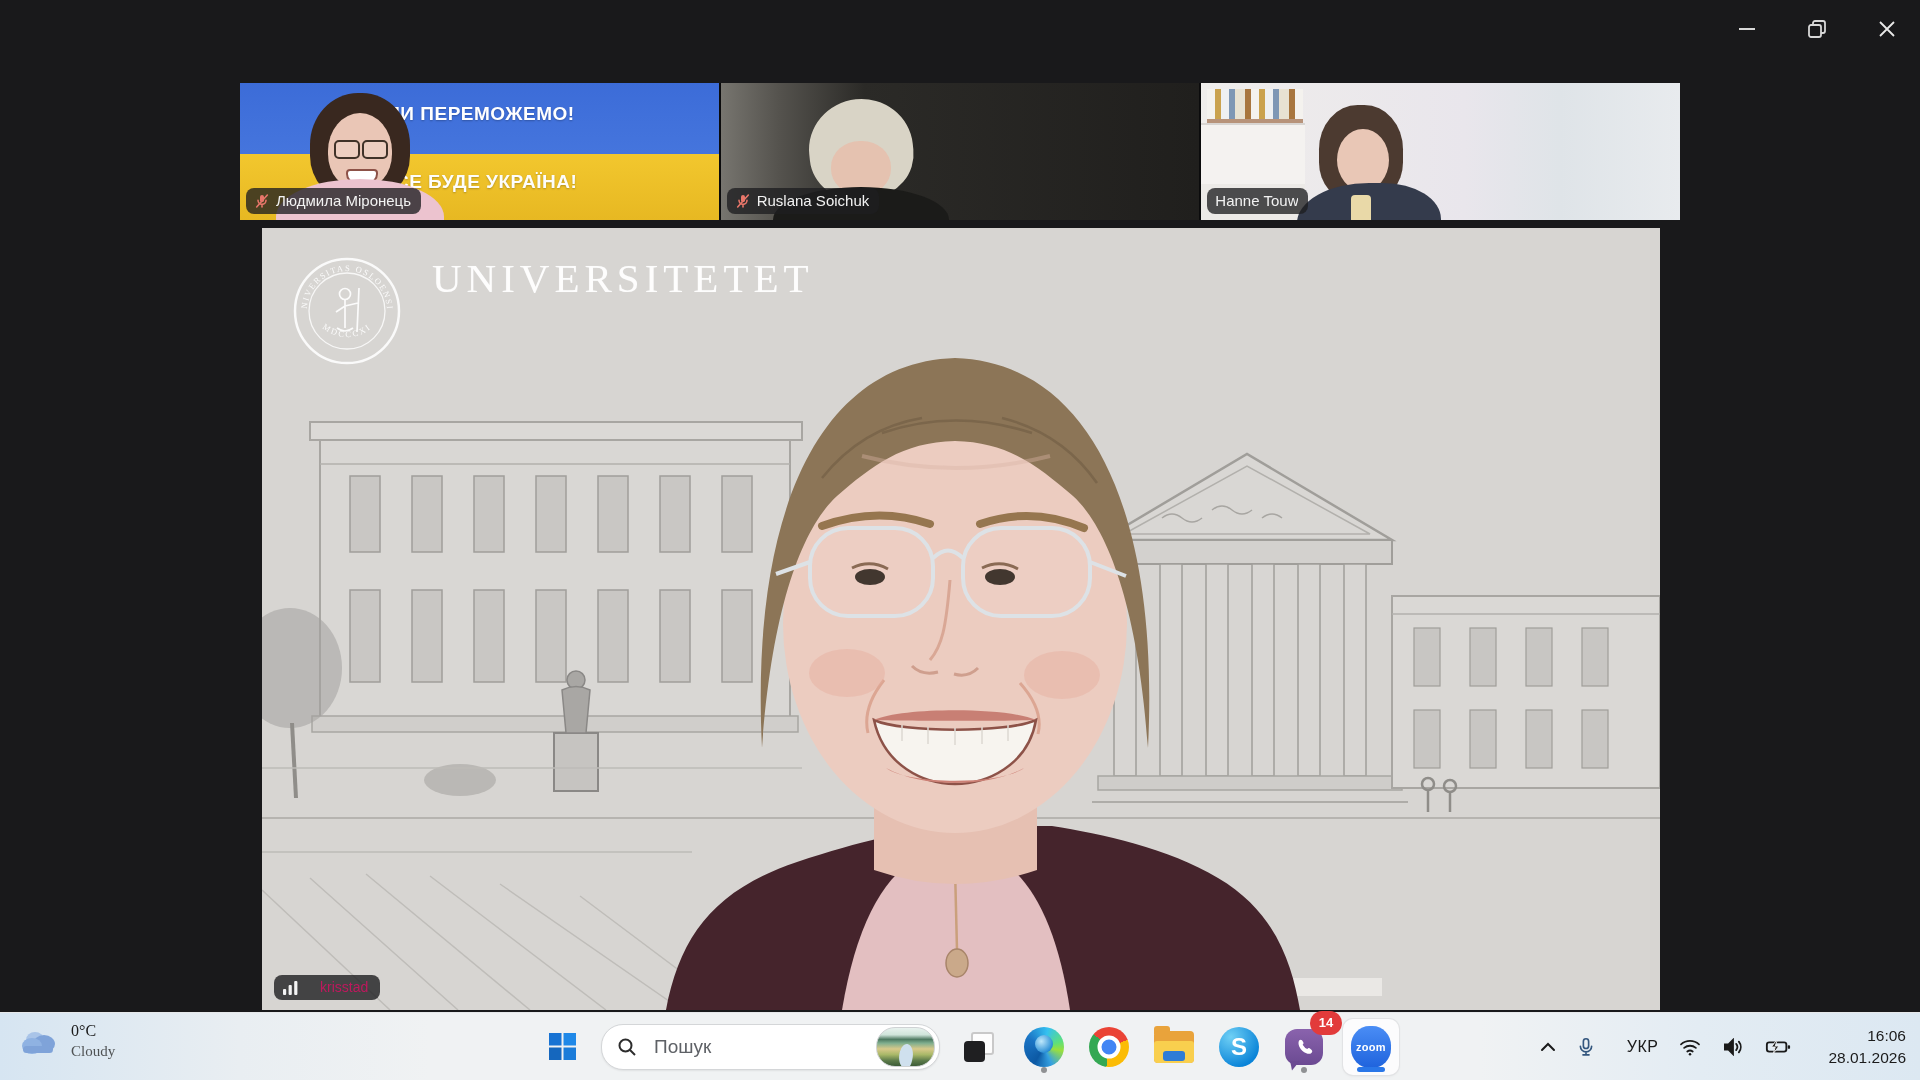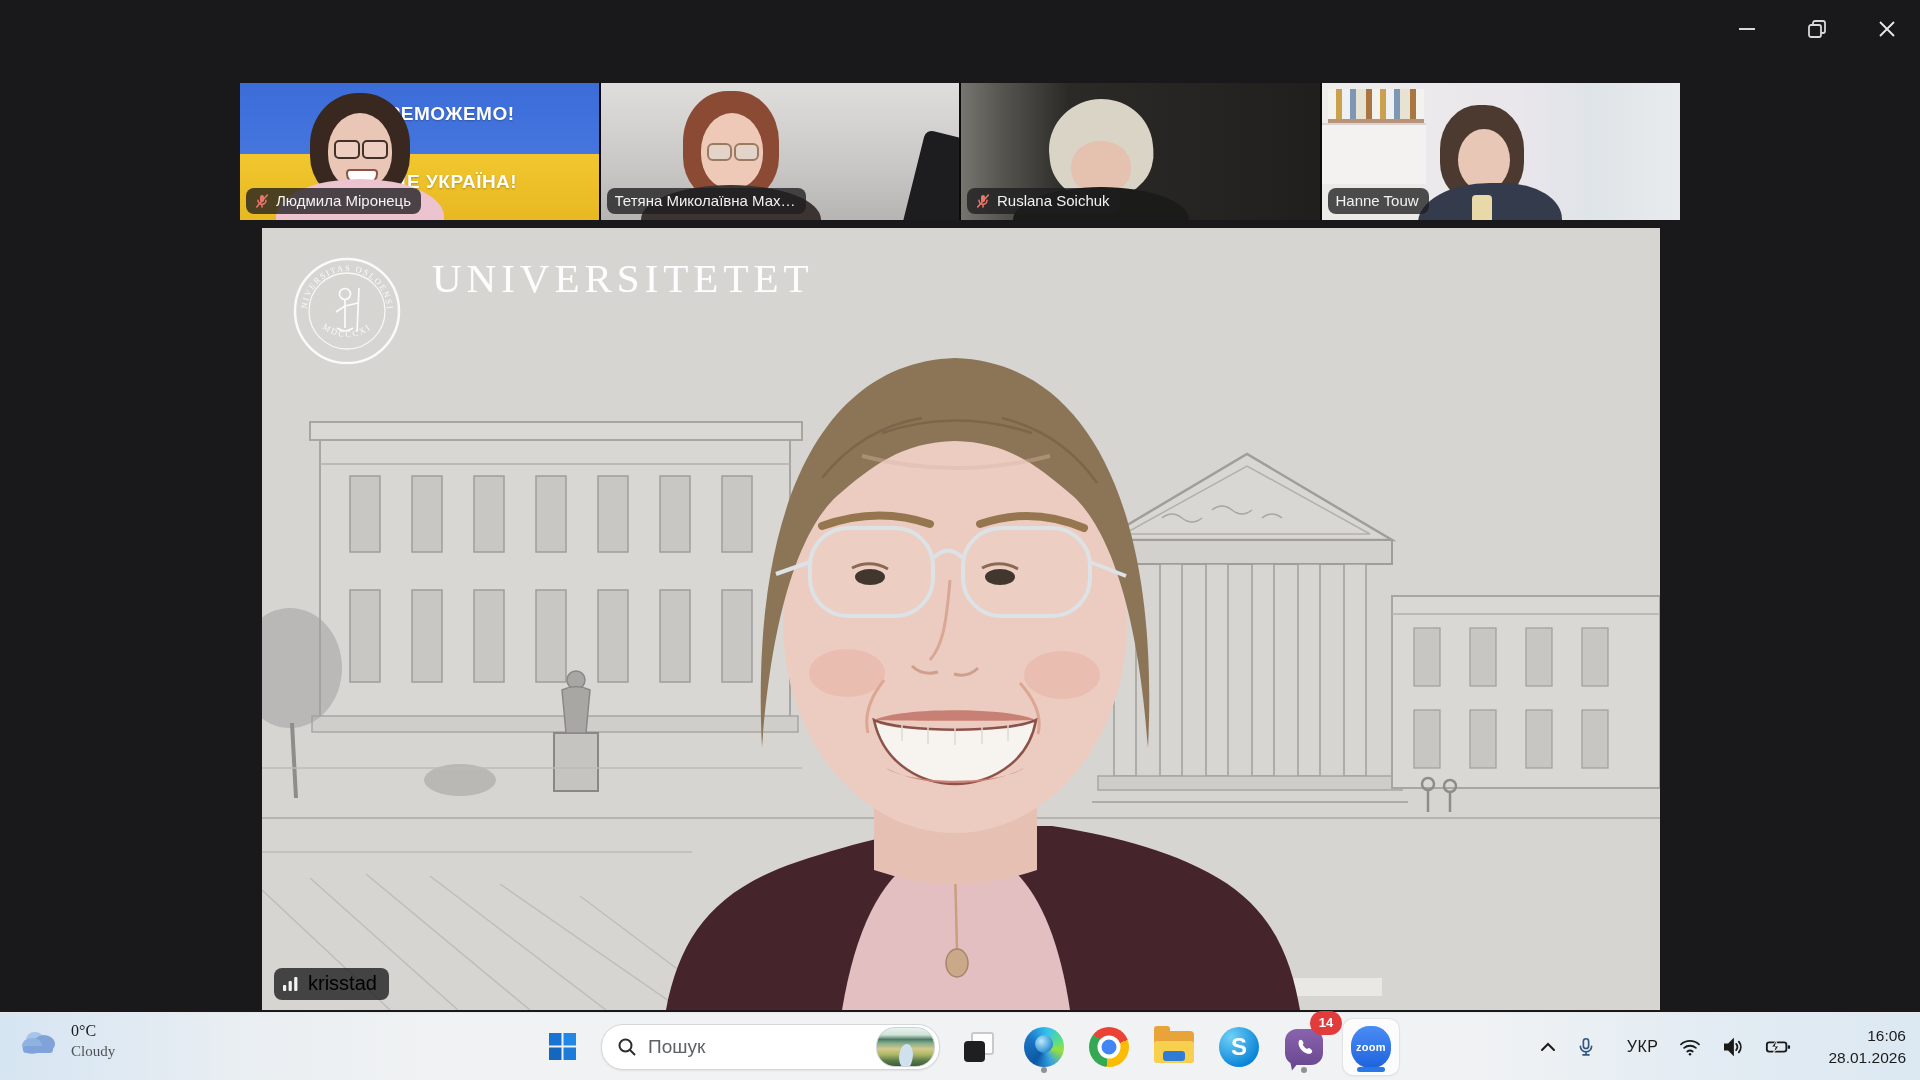--- a/index.html
+++ b/index.html
@@ -79,36 +79,36 @@
   .t6-lampshade{position:absolute;left:100px;top:24px;width:34px;height:18px;background:#e5d4a8;border-radius:50% 50% 50% 50%/70% 70% 30% 30%;z-index:2;}
   .t6-hair{left:128px;top:20px;width:88px;height:94px;background:#5a3e28;border-radius:46% 46% 40% 40%;z-index:3;}
   .t6-face{left:146px;top:42px;width:54px;height:66px;background:#e3bca8;border-radius:50%;z-index:3;}
   .t6-body{left:110px;top:102px;width:130px;height:36px;background:#241f1a;border-radius:50% 50% 0 0/100% 100% 0 0;z-index:3;}
 
   
   .video{position:absolute;left:262px;top:228px;width:1398px;height:782px;background:#d7d5d2;overflow:hidden;z-index:5;}
   .uio{position:absolute;left:30px;top:28px;display:flex;align-items:flex-start;gap:30px;z-index:8;}
   .uio-text{font-family:"Liberation Serif",serif;font-size:41px;line-height:1.12;letter-spacing:5px;
             color:rgba(255,255,255,.93);text-shadow:0 0 1px rgba(255,255,255,.4);}
-  .kris-pill{position:absolute;left:12px;bottom:10px;display:flex;align-items:center;gap:8px;
-             background:rgba(30,30,32,.8);border-radius:8px;padding:4px 12px 5px 9px;color:#000000;font-size:20px;z-index:9;}
+  .kris-pill{position:absolute;left:12px;bottom:10px;display:flex;align-items:center;gap:20px;
+             background:rgba(30,30,32,.8);border-radius:8px;padding:4px 12px 5px 9px;color:#be185d;font-size:14px;z-index:9;}
   .video svg.scene{position:absolute;left:0;top:0;z-index:1;}
 
   
   .taskbar{position:absolute;left:0;bottom:0;width:1920px;height:67px;z-index:40;
            background:linear-gradient(90deg,#d6e5f2 0px,#e9eef2 240px,#f0f2f3 430px,#f0f2f3 1480px,#e3ecf3 1700px,#dce8f2 1920px);
            border-top:1px solid #e6e8ea;}
   .weather{position:absolute;left:20px;top:8px;display:flex;align-items:center;gap:13px;cursor:pointer;}
   .weather .wtxt{display:flex;flex-direction:column;line-height:1.3;font-family:Liberation Serif, serif;}
   .wtemp{font-size:16px;color:#1b1b1b;}
   .wcond{font-size:15px;color:#4f5254;}
   .center-group{position:absolute;left:536px;top:0;height:67px;display:flex;align-items:center;gap:13px;}
   .start-btn,.app{width:52px;height:56px;display:flex;align-items:center;justify-content:center;position:relative;background:transparent;border:0;cursor:pointer;}
   .search{width:318px;height:44px;border-radius:22px;background:#fff;border:1px solid #d4d6d8;
-          display:flex;align-items:center;gap:11px;padding:0 4px 0 15px;box-shadow:0 1px 2px rgba(0,0,0,.07);cursor:text;}
+          display:flex;align-items:center;gap:17px;padding:0 4px 0 15px;box-shadow:0 1px 2px rgba(0,0,0,.07);cursor:text;}
   .search .ph{font-size:19px;color:#5e6166;}
   .search .sp{flex:1;}
   .bing-img{width:57px;height:38px;border-radius:19px;border:1px solid #cfd2d4;overflow:hidden;position:relative;flex:0 0 auto;
             background:linear-gradient(180deg,#e8f2ee 0%,#cfe4da 18%,#4e7a62 30%,#7fae8e 40%,#d8c98a 55%,#a9b868 70%,#5b7a4a 86%,#3c5c38 100%);}
   .bing-river{position:absolute;left:22px;top:16px;width:14px;height:24px;background:#cfe0ee;border-radius:40% 60% 30% 60%;transform:rotate(14deg);}
   .run-dot{position:absolute;bottom:2px;left:50%;transform:translateX(-50%);width:6px;height:6px;border-radius:50%;background:#8f9193;}
   
   .tv{position:relative;width:30px;height:30px;}
   .tv-back{position:absolute;right:0;top:0;width:19px;height:19px;background:#fdfdfd;border:2px solid #c9c9c9;border-radius:3px;}
   .tv-front{position:absolute;left:0;bottom:0;width:21px;height:21px;background:#1f1f21;border-radius:4px;}
@@ -191,33 +191,20 @@
           <svg width="16" height="16" viewBox="0 0 24 24" fill="none" stroke="#e8766a" stroke-width="2.4" stroke-linecap="round">
             <rect x="9" y="3" width="6" height="11" rx="3" fill="#e8766a" stroke="none"></rect>
             <path d="M6 11 a6 6 0 0 0 12 0 M12 17 v4"></path>
               <line x1="4" y1="21" x2="20" y2="3"></line>
           </svg>
         </span>
         <span class="nm">Людмила Міронець</span>
       </div>
     </div>
 
-    <div class="tile">
-      <div class="t2-bg"></div>
-      <div class="person t2-hair"></div>
-      <div class="person t2-face"></div>
-      <div class="person t2-glassL"></div>
-      <div class="person t2-glassR"></div>
-      <div class="person t2-body"></div>
-      <div class="t2-obj"></div>
-      <div class="pill">
-
-        <span class="nm">Тетяна Миколаївна Мах…</span>
-      </div>
-    </div>
 
     <div class="tile">
       <div class="t3-bg"></div>
       <div class="person t3-hair"></div>
       <div class="person t3-face"></div>
       <div class="person t3-body"></div>
       <div class="pill">
         <span class="micico">
           <svg width="16" height="16" viewBox="0 0 24 24" fill="none" stroke="#e8766a" stroke-width="2.4" stroke-linecap="round">
             <rect x="9" y="3" width="6" height="11" rx="3" fill="#e8766a" stroke="none"></rect>

